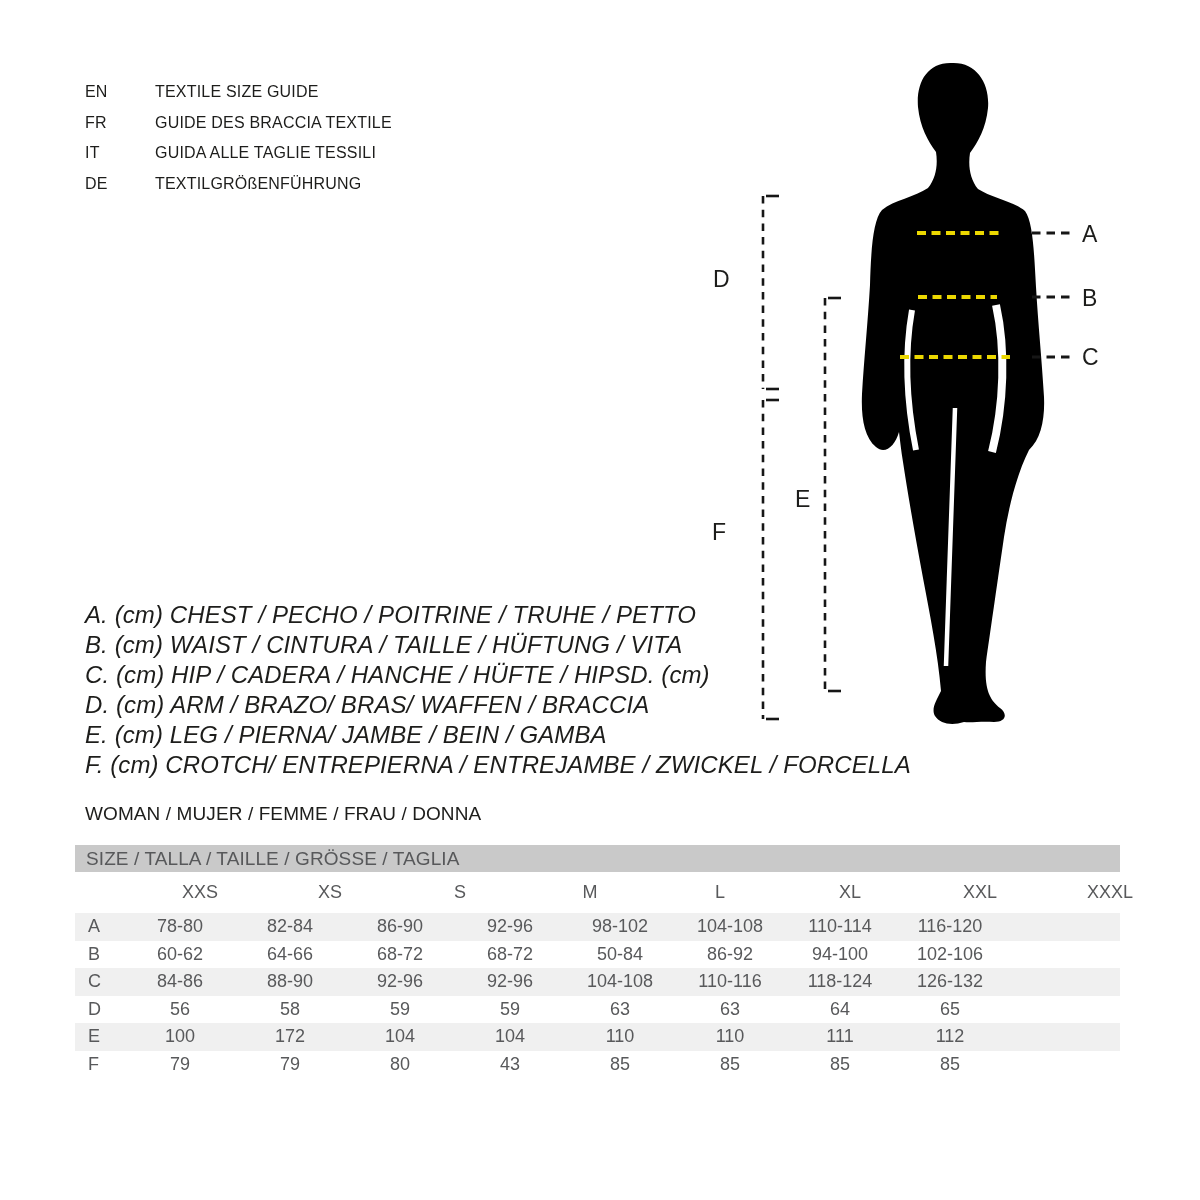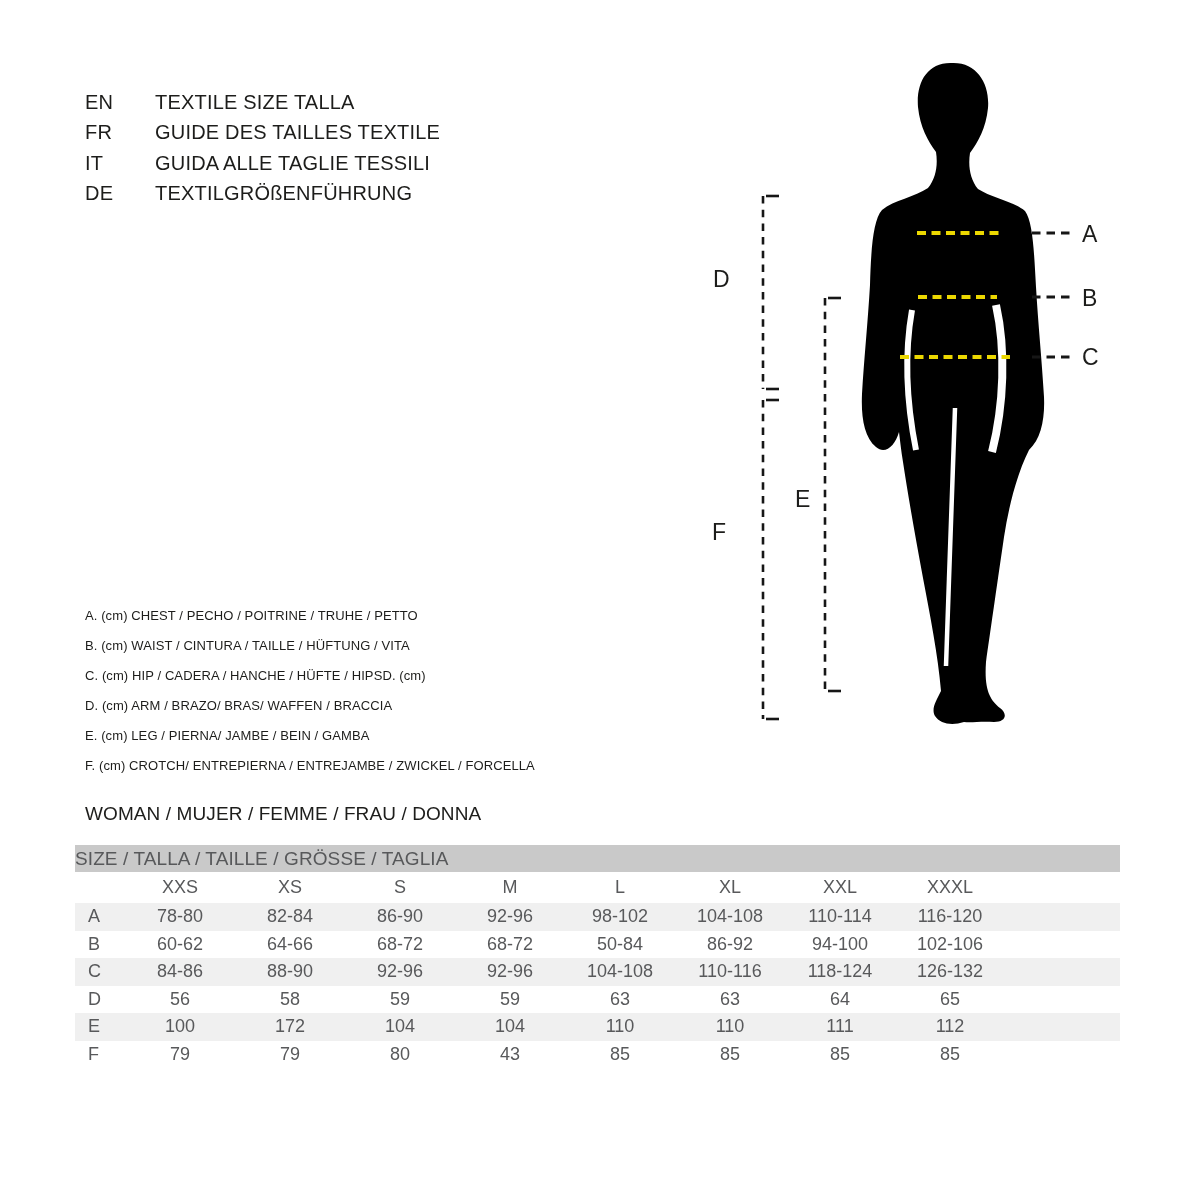--- a/index.html
+++ b/index.html
@@ -3,54 +3,54 @@
 <meta charset="utf-8">
 <style>
   html,body{margin:0;padding:0;}
   body{
     width:1200px;height:1200px;position:relative;background:#ffffff;
     font-family:"Liberation Sans",sans-serif;color:#1d1d1b;overflow:hidden;
   }
   .canvas{position:absolute;inset:0;}
   
   .languages{position:absolute;left:85px;top:83px;}
-  .lang-row{display:flex;height:30.5px;align-items:flex-end;font-size:20px;letter-spacing:0.2px;}
+  .lang-row{display:flex;height:30.5px;align-items:flex-start;font-size:16px;letter-spacing:0.2px;}
   .lang-code{width:70px;}
   
   .measures{position:absolute;left:85px;top:600px;}
-  .measure-line{height:30px;display:flex;align-items:center;font-size:13px;letter-spacing:0.1px;}
+  .measure-line{height:30px;display:flex;align-items:center;font-size:24px;letter-spacing:0.1px;font-style:italic;}
   
   .gender{position:absolute;left:85px;top:803px;font-size:19px;letter-spacing:0.1px;}
   
   .size-table{position:absolute;left:75px;top:845px;width:1045px;}
   .band{height:27px;background:#c9c9c9;color:#57585a;font-size:19px;line-height:27px;
-        box-sizing:border-box;letter-spacing:0.1px;}
+        padding-left:11px;box-sizing:border-box;letter-spacing:0.1px;}
   .trow{display:grid;grid-template-columns:50px repeat(8,110px) 1fr;align-items:center;}
-  .thead-row{height:31px;}
+  .thead-row{height:41px;gap:20px;}
   .data-row{height:27.5px;}
   .data-row.striped{background:#f0f0f0;}
   .cell{text-align:center;font-size:18px;color:#58595b;}
   .letter-cell{text-align:left;padding-left:13px;}
   
   .figure-svg{position:absolute;left:0;top:0;pointer-events:none;}
   .svg-label{font-family:"Liberation Sans",sans-serif;font-size:23px;fill:#1d1d1b;}
 </style>
 </head>
 <body>
 
 <div class="canvas">
 
   <section class="languages">
       <div class="lang-row">
         <span class="lang-code">EN</span>
-        <span>TEXTILE SIZE TALLA</span>
+        <span>TEXTILE SIZE GUIDE</span>
       </div>
       <div class="lang-row">
         <span class="lang-code">FR</span>
-        <span>GUIDE DES TAILLES TEXTILE</span>
+        <span>GUIDE DES BRACCIA TEXTILE</span>
       </div>
       <div class="lang-row">
         <span class="lang-code">IT</span>
         <span>GUIDA ALLE TAGLIE TESSILI</span>
       </div>
       <div class="lang-row">
         <span class="lang-code">DE</span>
         <span>TEXTILGRÖßENFÜHRUNG</span>
       </div>
     </section>

